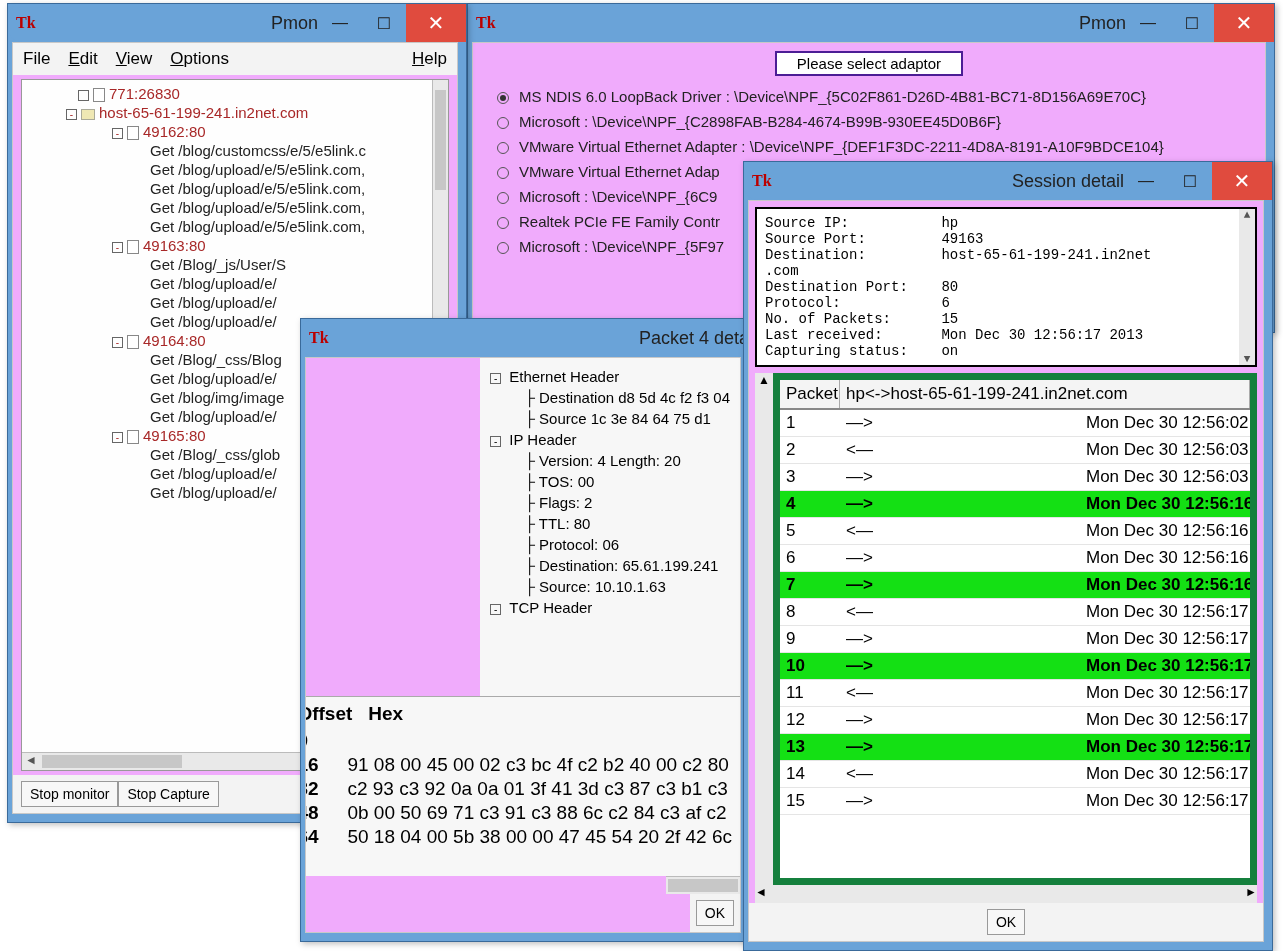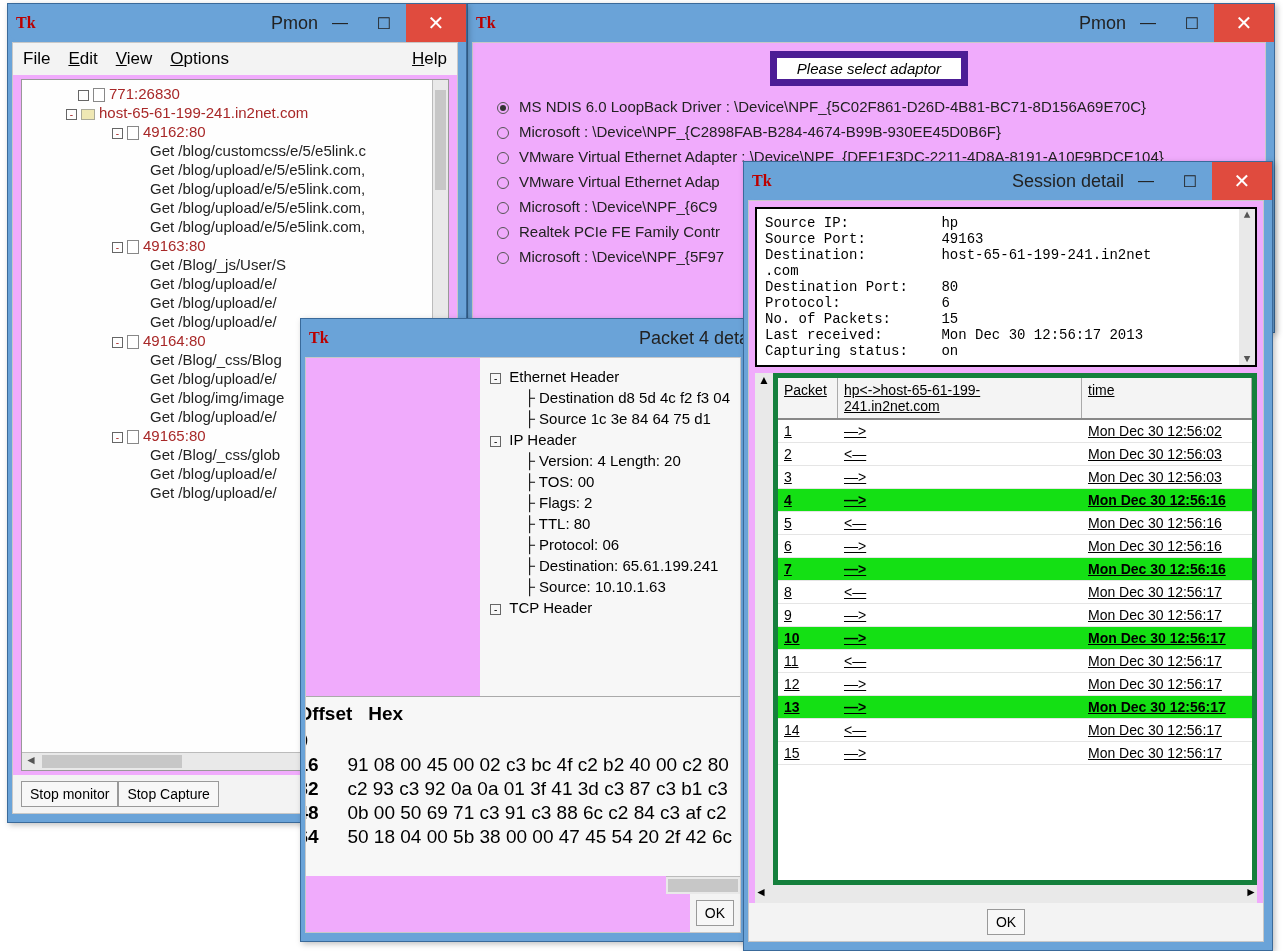--- a/index.html
+++ b/index.html
@@ -100,26 +100,25 @@
   border:1px solid #999;
   padding:4px 8px;
   font-size:14px;
 }
 
 
 #winB { left: 467px; top: 3px; width: 808px; height: 330px; z-index:0; }
 #winB .client { padding:8px; }
 #winB .selhdr {
   margin:0 auto 8px auto;
-  border:7px solid #4c1d95;
+  border:2px solid #4c1d95;
   background:#fff;
   padding:2px 20px;
   font-size:15px;
   display:table;
-  font-style:italic;
 }
 .adapter-row { padding:4px 6px 4px 16px; font-size:15px; color:#222; white-space:nowrap; overflow:hidden;}
 .radio { display:inline-block; width:12px; height:12px; border:1px solid #555; border-radius:50%; margin-right:10px; vertical-align:middle; position:relative;}
 .radio.sel::after{content:""; position:absolute; width:6px;height:6px; background:#333; border-radius:50%; left:2px; top:2px;}
 
 
 #winC { left: 300px; top: 318px; width: 450px; height: 624px; z-index:2;}
 #winC .client { flex-direction:column;align-items:flex-end; }
 #winC .hdrtree {
   flex:1;
@@ -161,21 +160,21 @@
   font-family: "Courier New", monospace;
   font-size:14px;
   position:relative;
 }
 .sess-scroll{position:absolute;right:0;top:0;bottom:0;width:16px;background:#e9e9e9;}
 .sess-scroll .up{position:absolute;top:0;width:100%;text-align:center;font-size:11px;color:#555;}
 .sess-scroll .dn{position:absolute;bottom:0;width:100%;text-align:center;font-size:11px;color:#555;}
 .sessinfo-row{ white-space:pre;}
 .pktwrap{ flex:1; display:flex; margin:0 6px;}
 .pkt-vscroll{ width:18px; background:#e9e9e9; display:flex; flex-direction:column; align-items:center; font-size:12px;}
-.pkttable{ flex:1; border:5px solid #15803d; background:#fff; font-size:14px; overflow:hidden;text-decoration:underline;}
+.pkttable{ flex:1; border:7px solid #15803d; background:#fff; font-size:17px; overflow:hidden;}
 .pkthead{ display:flex; border-bottom:2px solid #888; background:#f4f4f4;}
 .pkthead div{ padding:4px 6px; border-right:1px solid #aaa;}
 .col-p{ width:60px;}
 .col-d{ flex:1;}
 .col-t{ width:170px;}
 .pktrow{ display:flex; border-bottom:1px solid #e5e5e5;}
 .pktrow div{ padding:3px 6px; overflow:hidden; white-space:nowrap;}
 .pktrow.hl{ background:#14e014; font-weight:bold;}
 .arrow-r::before{content:"—>";}
 .arrow-l::before{content:"<—";}
@@ -357,21 +356,20 @@
         </div>
     </div>
     <div class="pktwrap">
       <div class="pkt-vscroll">
           <span>▲</span>
         </div>
       <div class="pkttable">
         <div class="pkthead">
           <div class="col-p">Packet</div>
           <div class="col-d">hp&lt;-&gt;host-65-61-199-241.in2net.com</div>
-          <div class="col-t">time</div>
         </div>
         <div id="pkt-body">
             <div class="pktrow">
               <div class="col-p">1</div>
               <div class="col-d"><span class="arrow-r"></span></div>
               <div class="col-t">Mon Dec 30 12:56:02</div>
             </div>
             <div class="pktrow">
               <div class="col-p">2</div>
               <div class="col-d"><span class="arrow-l"></span></div>

